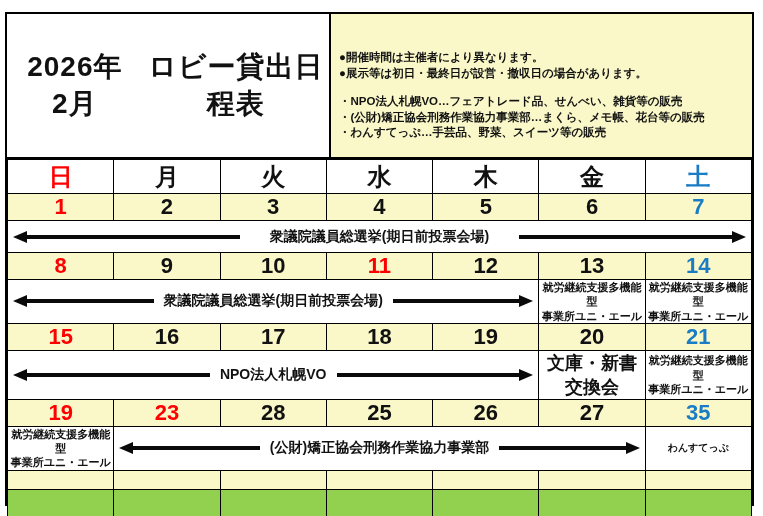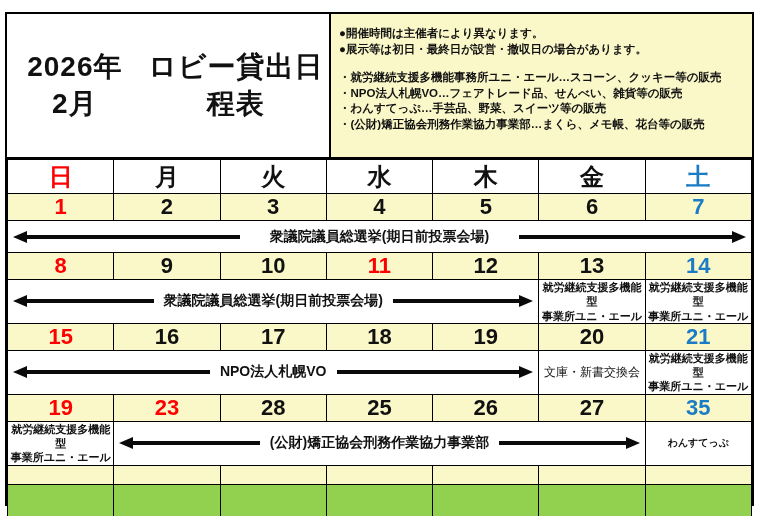--- a/index.html
+++ b/index.html
@@ -14,21 +14,21 @@
   }
   
   .top-band{display:flex;flex:0 0 143px;border-bottom:2.5px solid #000;}
   .title-area{
     flex:0 0 322px;display:flex;flex-direction:row;justify-content:center;
     align-items:center;text-align:center;background:#fff;
   }
   .title-line{font-size:28px;font-weight:bold;line-height:1.3;letter-spacing:1px;}
   .notes-panel{
     flex:1;background:#FAF8C8;border-left:2.5px solid #000;
-    padding:12px 8px 0 8px;font-size:11.5px;font-weight:600;line-height:15.5px;
+    padding:36px 8px 0 8px;font-size:11.5px;font-weight:600;line-height:15.5px;
     box-sizing:border-box;white-space:nowrap;overflow:hidden;
   }
   .notes-spacer{height:13px;}
   
   table.cal{border-collapse:collapse;width:100%;table-layout:fixed;flex:1;}
   table.cal td{
     border:1.8px solid #000;text-align:center;vertical-align:middle;
     padding:0;overflow:hidden;
   }
   tr.weekday-row td{height:33px;font-size:24px;font-weight:bold;background:#fff;}
@@ -41,41 +41,40 @@
   td[data-color="black"]{color:#111;}
   
   .arrow{display:flex;align-items:center;padding:0 5px;gap:10px;}
   .arrow.wide-gap{gap:30px;}
   .seg{flex:1;display:flex;align-items:center;min-width:16px;}
   .seg .line{flex:1;height:4px;background:#0a0a0a;}
   .head-l{width:0;height:0;border-top:6.5px solid transparent;border-bottom:6.5px solid transparent;border-right:14px solid #0a0a0a;flex:0 0 auto;}
   .head-r{width:0;height:0;border-top:6.5px solid transparent;border-bottom:6.5px solid transparent;border-left:14px solid #0a0a0a;flex:0 0 auto;}
   .alabel{font-weight:bold;font-size:14px;white-space:nowrap;flex:0 0 auto;}
   .small-cell{font-size:11px;font-weight:bold;line-height:1.3;}
-  .mid-cell{font-size:12px;font-weight:normal;letter-spacing:0;}
+  .mid-cell{font-size:18px;font-weight:bold;letter-spacing:0;}
   .plain-cell{font-size:10px;font-weight:bold;}
 </style>
 </head>
 <body>
 
 <div class="sheet">
 
   <div class="top-band">
     <div class="title-area">
       <div class="title-line">2026年　2月</div>
       <div class="title-line">ロビー貸出日程表</div>
     </div>
     <div class="notes-panel">
       <div>●開催時間は主催者により異なります。</div>
       <div>●展示等は初日・最終日が設営・撤収日の場合があります。</div>
       <div class="notes-spacer"></div>
-      <div>・就労継続支援多機能事務所ユニ・エール…スコーン、クッキー等の販売</div>
       <div>・NPO法人札幌VO…フェアトレード品、せんべい、雑貨等の販売</div>
+      <div>・(公財)矯正協会刑務作業協力事業部…まくら、メモ帳、花台等の販売</div>
       <div>・わんすてっぷ…手芸品、野菜、スイーツ等の販売</div>
-      <div>・(公財)矯正協会刑務作業協力事業部…まくら、メモ帳、花台等の販売</div>
     </div>
   </div>
 
   <table class="cal">
     <colgroup>
       <col style="width:14.2857%">
         <col style="width:14.2857%">
         <col style="width:14.2857%">
       <col style="width:14.2857%">
         <col style="width:14.2857%">

